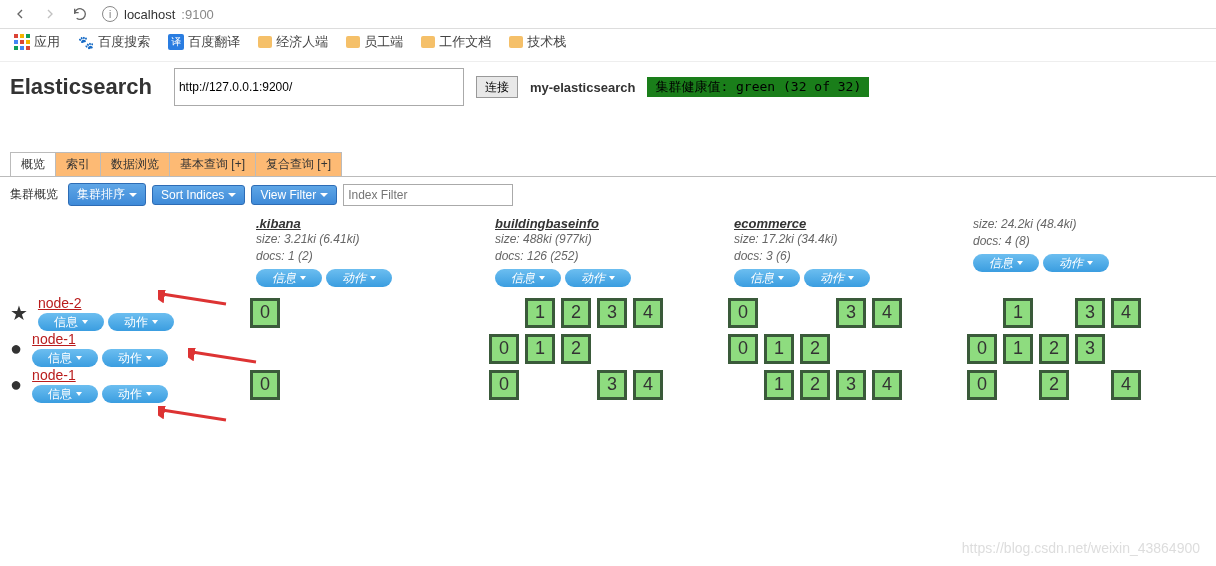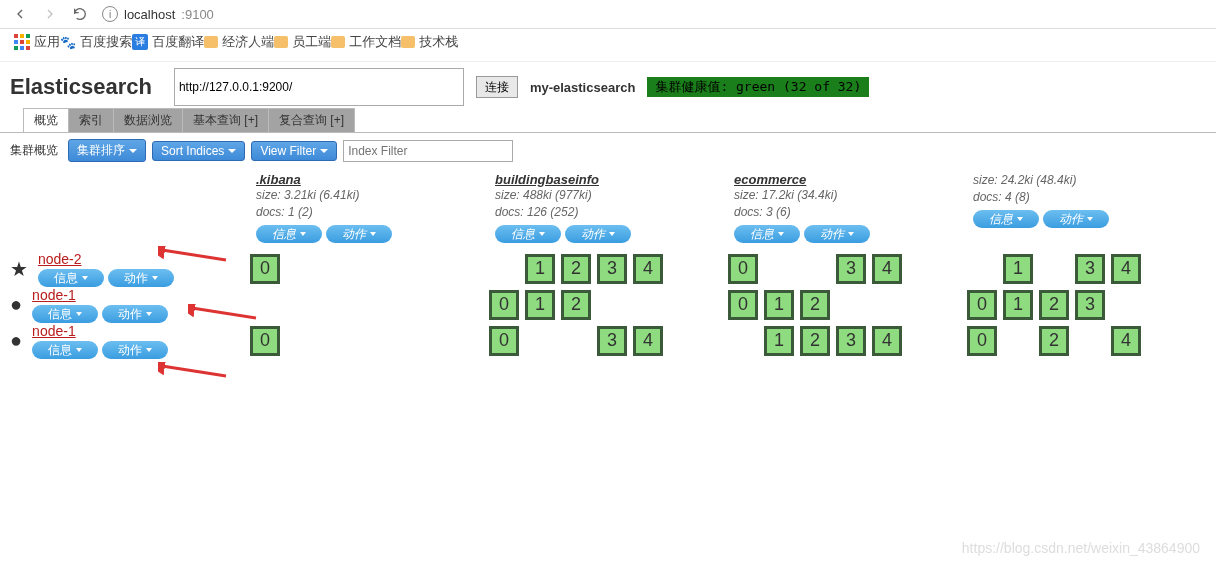--- a/index.html
+++ b/index.html
@@ -3,35 +3,35 @@
 <meta charset="utf-8">
 <style>
   * { box-sizing: border-box; }
   body { margin:0; font-family: Arial, sans-serif; font-size:12px; color:#333; background:#fff; }
   .browser-bar { display:flex; align-items:center; gap:14px; padding:6px 12px; border-bottom:1px solid #ddd; background:#fff;}
   .nav-btn { width:16px; height:16px; display:flex; align-items:center; justify-content:center; color:#666;}
   .nav-btn svg { width:16px; height:16px; stroke:#666; fill:none; stroke-width:2;}
   .url-area { display:flex; align-items:center; gap:6px; font-size:13px; color:#555;}
   .info-icon { width:16px; height:16px; border:1px solid #888; border-radius:50%; display:flex; align-items:center; justify-content:center; font-size:10px; color:#777;}
   .url-host { color:#333;} .url-port{color:#888;}
-  .bookmarks { display:flex; align-items:center; padding:4px 14px 10px 14px; font-size:13px; color:#444; border-bottom:1px solid #eee;}
+  .bookmarks { display:flex; align-items:center; gap:18px; padding:4px 14px 10px 14px; font-size:13px; color:#444; border-bottom:1px solid #eee;}
   .apps-icon { display:grid; grid-template-columns:repeat(3,4px); grid-template-rows:repeat(3,4px); gap:2px;}
   .apps-icon span{width:4px;height:4px;}
   .bk { display:flex; align-items:center; gap:4px;}
   .paw{color:#2a7de1;}
   .fanyi{width:16px;height:16px;background:#2a7de1;color:#fff;font-size:10px;display:flex;align-items:center;justify-content:center;border-radius:2px;}
   .folder{width:14px;height:12px;background:#f5c069;border-radius:2px;position:relative;}
   .header-row { display:flex; align-items:center; gap:12px; padding:6px 10px 2px 10px;}
   h1.logo { font-size:22px; font-weight:bold; margin:0 10px 0 0; font-family:"Trebuchet MS",Arial;}
   .conn-input{width:290px;height:22px;font-size:12px;padding:18px 4px;border:1px solid #aaa;}
   .conn-btn{height:22px;padding:2px 8px;background:#e8e8e8;border:1px solid #999;font-size:12px;}
   .cluster-name{font-weight:bold;font-size:13px;}
   .health{background:#1a7e1a;color:#000;font-size:13px;padding:1px 8px;font-family:monospace;}
-  .tabs{display:flex;padding:0 23px;border-bottom:1px solid #bbb;}
-  .tab{border:1px solid #bbb;border-bottom:none;padding:3px 10px;margin-right:-1px;background:#a3a3a3;font-size:12px;cursor:pointer;}
+  .tabs{display:flex;padding:0 10px;border-bottom:1px solid #bbb;margin-top:44px;}
+  .tab{border:1px solid #bbb;border-bottom:none;padding:3px 10px;margin-right:-1px;background:#fdba74;font-size:12px;cursor:pointer;}
   .tab.active{background:#fff;z-index:1;position:relative;}
   .toolbar{display:flex;align-items:center;gap:6px;padding:6px 10px;}
   .tb-label{font-weight:normal;margin-right:4px;}
   .btn-blue{background:linear-gradient(#5fa6e6,#3e8ad8);color:#fff;border:1px solid #2d6cb5;border-radius:3px;padding:2px 8px;font-size:12px;cursor:pointer;display:inline-flex;align-items:center;gap:4px;}
   .btn-blue .caret{border-top:4px solid #fff;border-left:4px solid transparent;border-right:4px solid transparent;display:inline-block;}
   .filter-input{width:170px;height:22px;font-size:12px;padding:2px 4px;border:1px solid #aaa;}
   .grid{display:grid;grid-template-columns:240px repeat(4,1fr);padding:0 10px 20px 10px;position:relative;}
   .idx-head{padding:4px 6px 8px 6px;font-size:12px;font-style:italic;}
   .idx-name{font-weight:bold;text-decoration:underline;color:#333;font-size:13px;}
   .idx-meta{color:#666;font-size:12px;line-height:1.4;}

